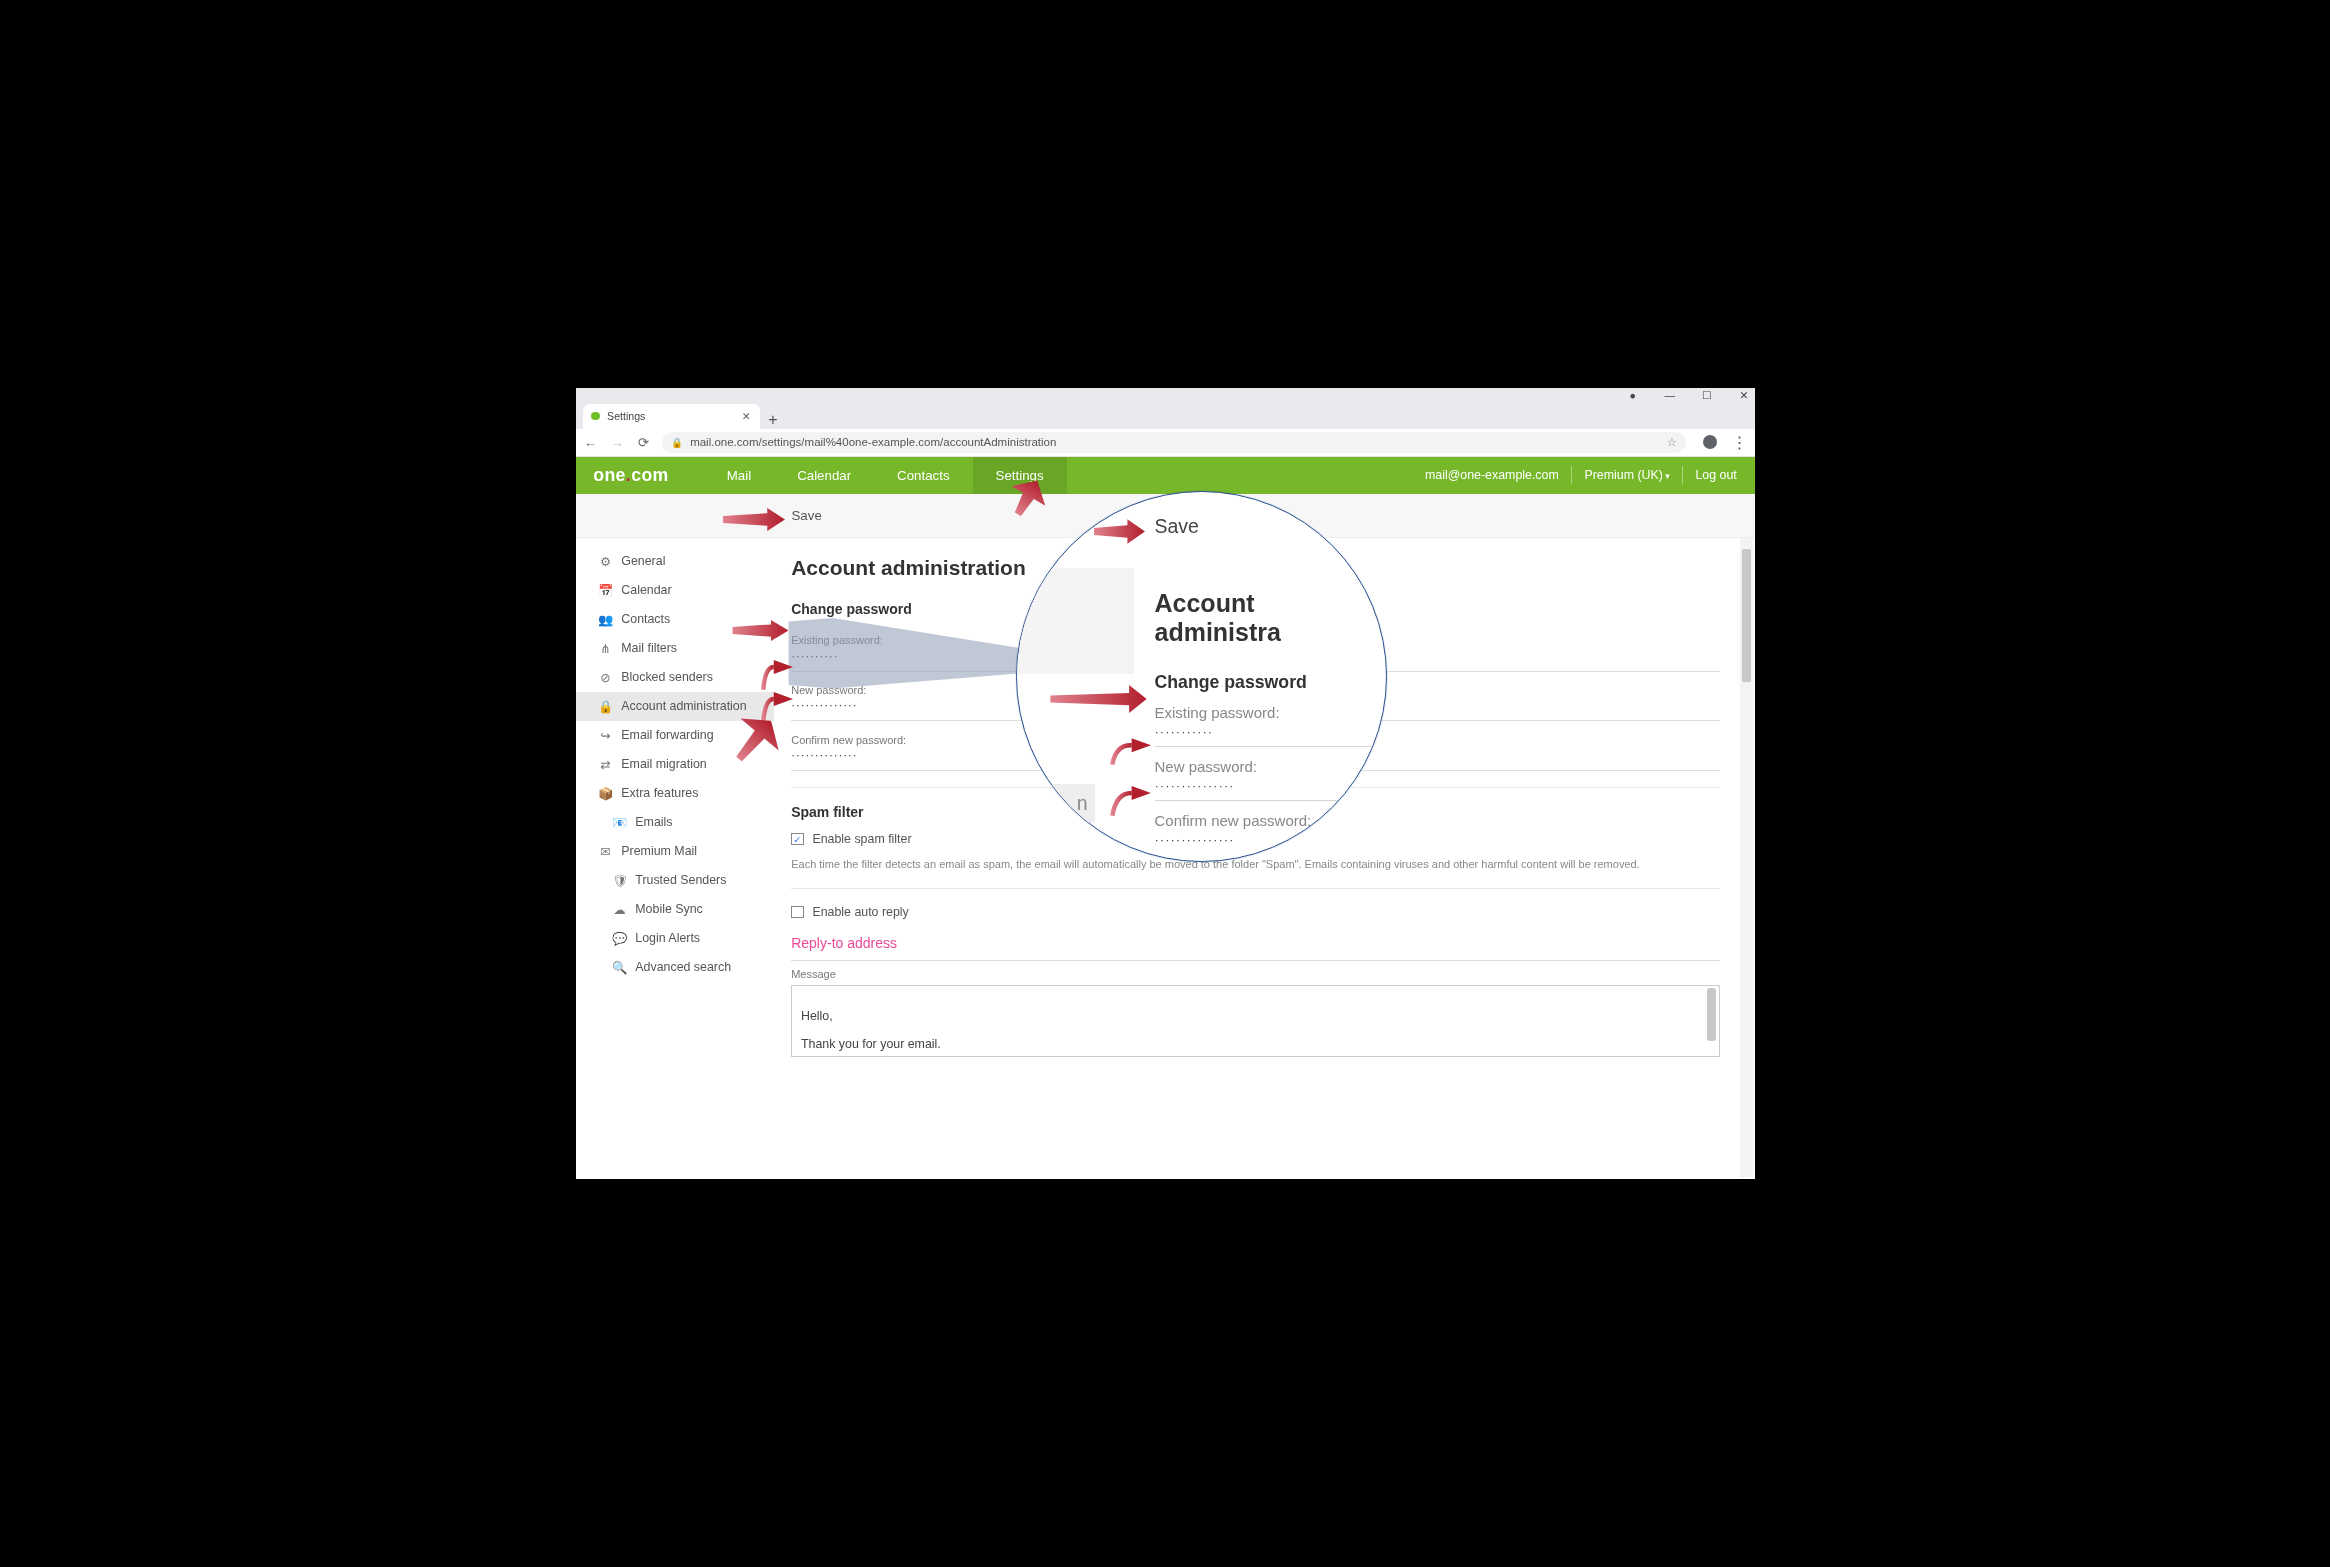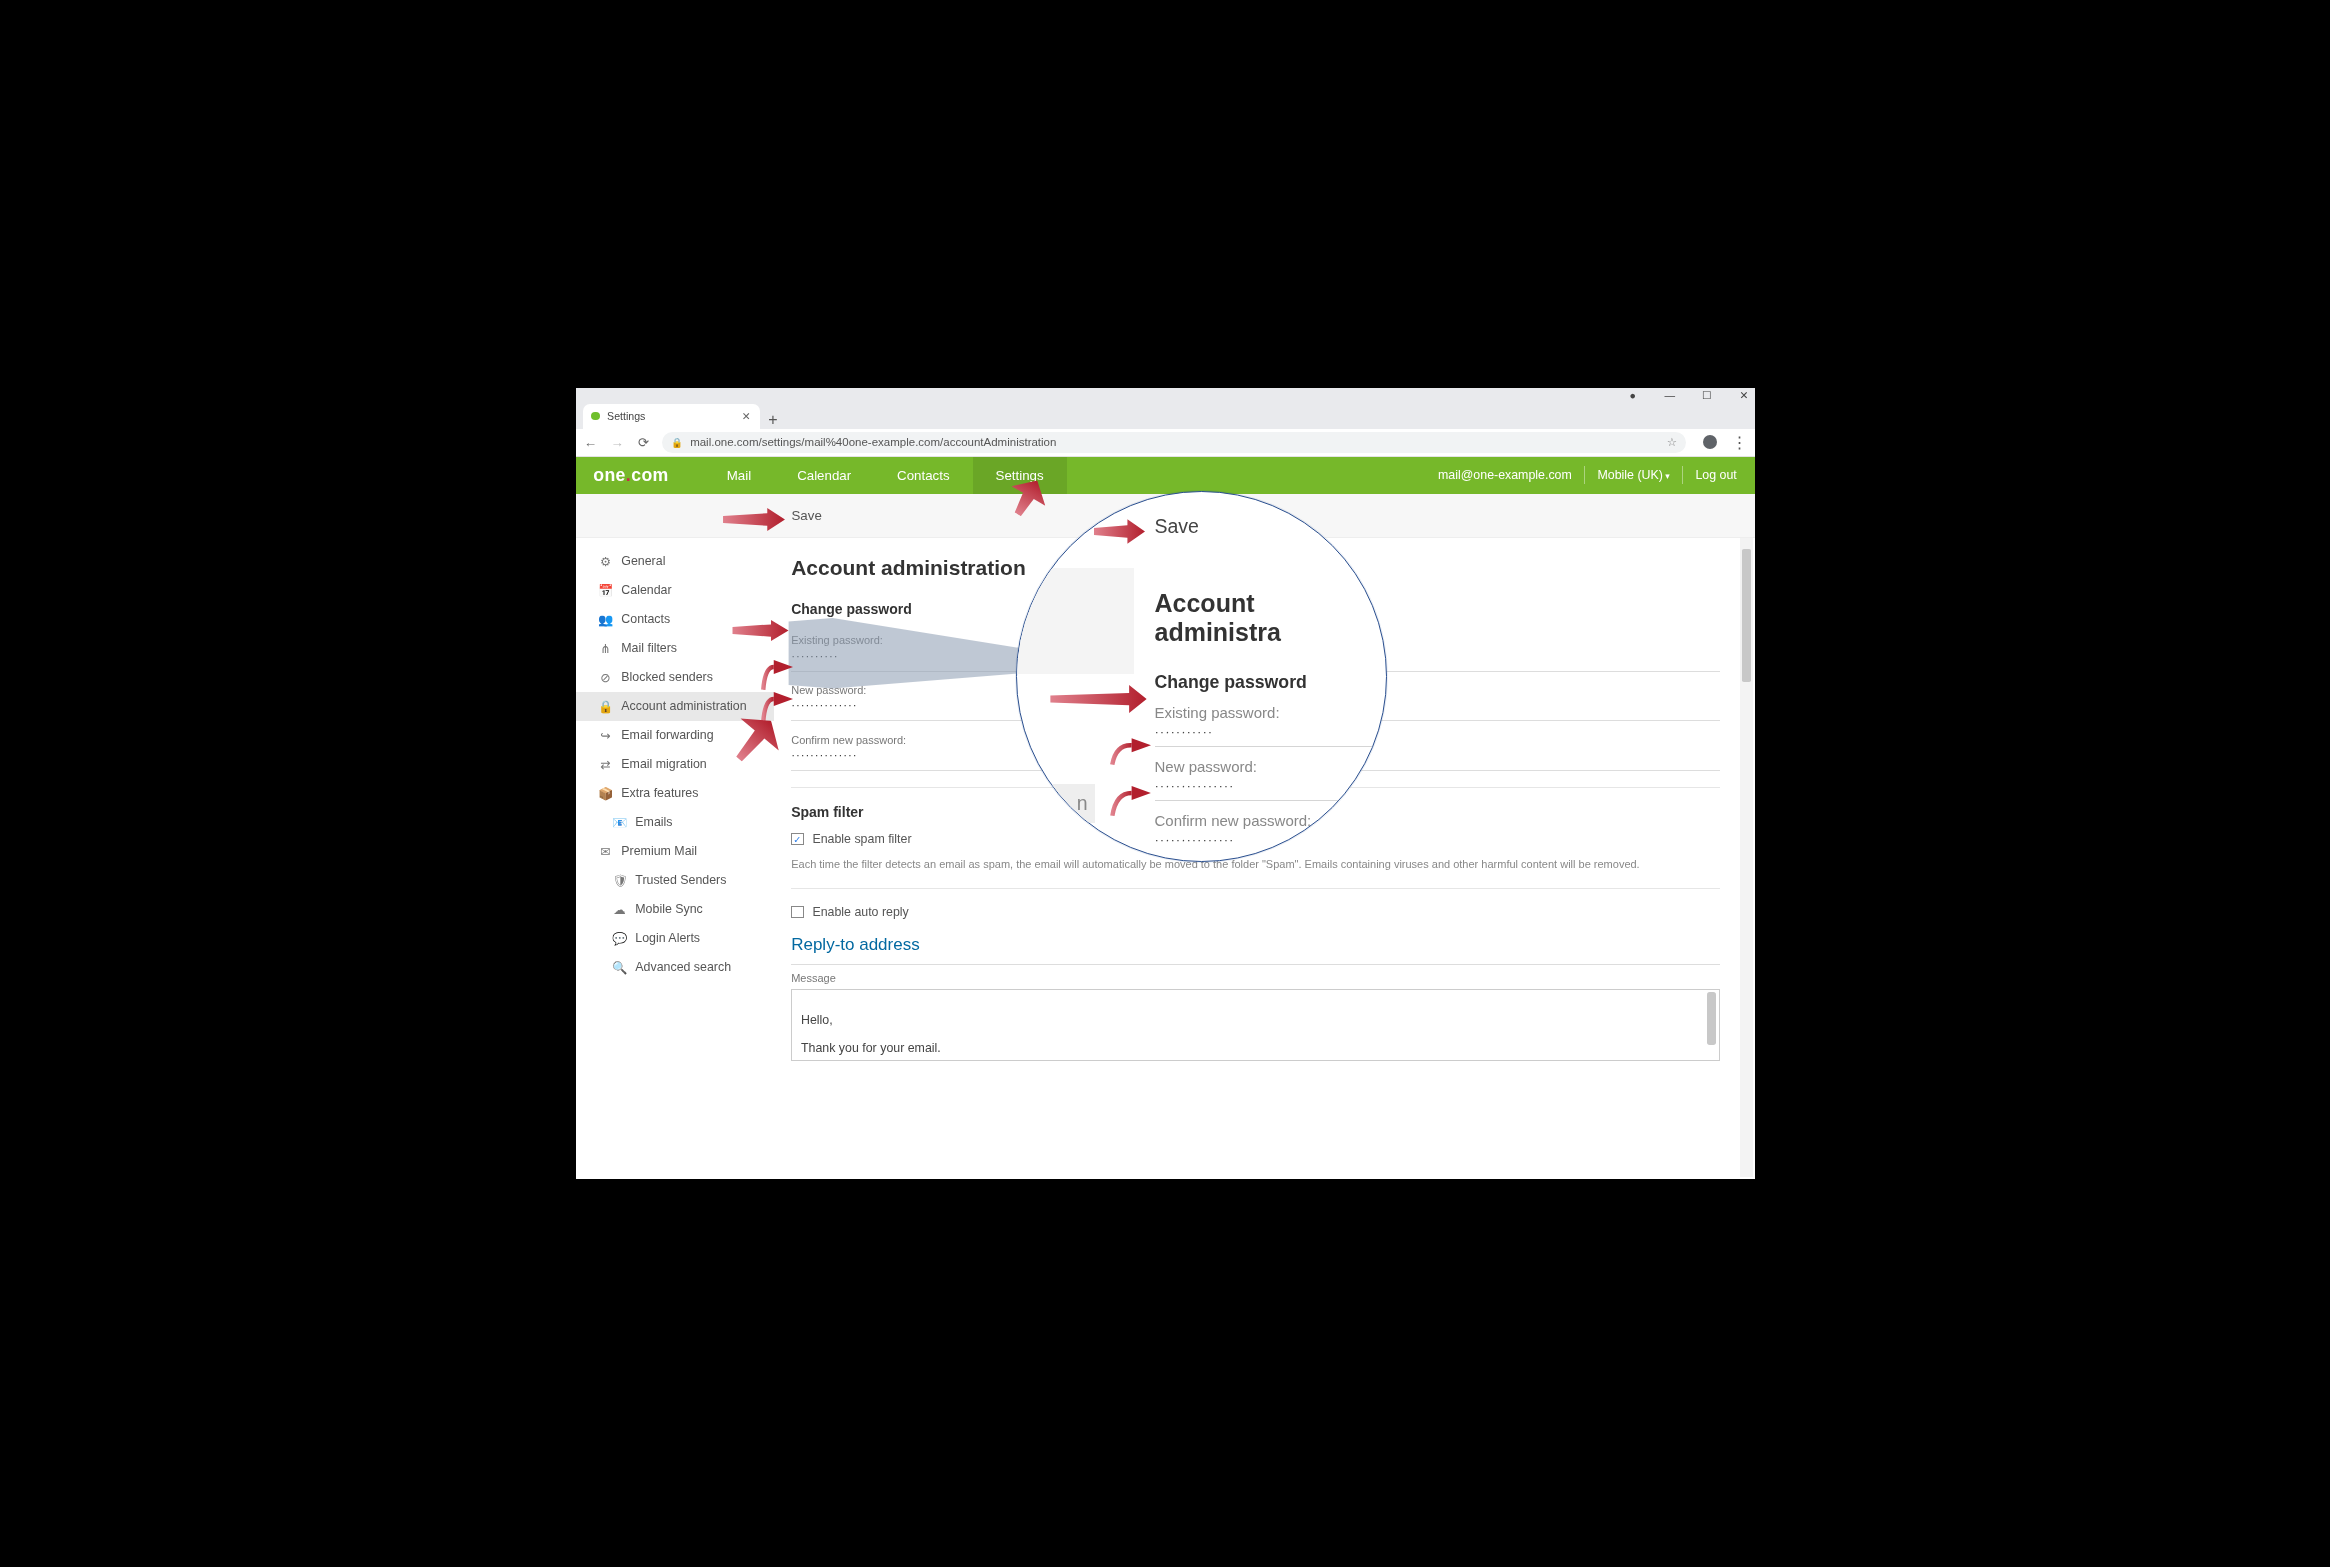--- a/index.html
+++ b/index.html
@@ -51,21 +51,21 @@
 .main h1 { font-size:21px; font-weight:600; color:#333; margin-bottom:21px; }
 .main h2 { font-size:14px; font-weight:700; color:#333; margin:10.6px 0 12.4px; }
 .fld { border-bottom:0.9px solid #ddd; padding:5.3px 0 8.8px; margin-bottom:7px; max-width:929px; }
 .fld .lbl { font-size:11px; color:#777; margin-bottom:3.5px; }
 .fld .val { font-size:11.5px; color:#333; letter-spacing:0.9px; }
 hr.sec { border:none; border-top:0.9px solid #e6e6e6; margin:16px 0; max-width:929px; }
 .chkrow { display:flex; align-items:center; gap:8.8px; font-size:12.4px; color:#555; margin-bottom:10.6px; }
 .chk { width:12.4px; height:12.4px; border:0.9px solid #888; display:inline-flex; align-items:center; justify-content:center; font-size:9.7px; color:#2b7de9; }
 .desc { font-size:11px; color:#888; max-width:929px; margin-bottom:8.8px; line-height:1.4; }
 .txtarea { border:0.9px solid #ccc; padding:8.8px; font-size:12.4px; color:#444; max-width:929px; height:72px; overflow:hidden; background:#fff; }
-.fld .placeholder { color:#0369a1; font-size:17px; }
+.fld .placeholder { color:#ec4899; font-size:14px; }
 .scrollbar { position:absolute; right:1.8px; top:150px; bottom:1.8px; width:12.4px; background:#f3f3f3; }
 .scrollthumb { position:absolute; top:10.6px; height:133px; left:1.8px; right:1.8px; background:#c8c8c8; border-radius:1.8px; }
 .scrollthumb2 { position:absolute; right:3.5px; top:1.8px; bottom:1.8px; width:8.8px; }
 .scrollthumb2 .th { position:absolute; top:0; height:53px; width:100%; background:#c8c8c8; border-radius:2.7px; }
 
 
 .arrow { position:absolute; pointer-events:none; }
 .arrow svg { display:block; }
 
 
@@ -123,21 +123,21 @@
     </div>
     <div class="navtabs">
       <div class="navtab">Mail</div>
       <div class="navtab">Calendar</div>
       <div class="navtab">Contacts</div>
       <div class="navtab active">Settings</div>
     </div>
     <div class="hdrright">
       <span>mail@one-example.com</span>
       <span class="sep"></span>
-      <span class="lang">Mobile (UK)</span>
+      <span class="lang">Premium (UK)</span>
       <span class="sep"></span>
       <span>Log out</span>
     </div>
   </div>
 
   <div class="savebar">
     <span>Save</span>
   </div>
 
   <div class="bodywrap">

